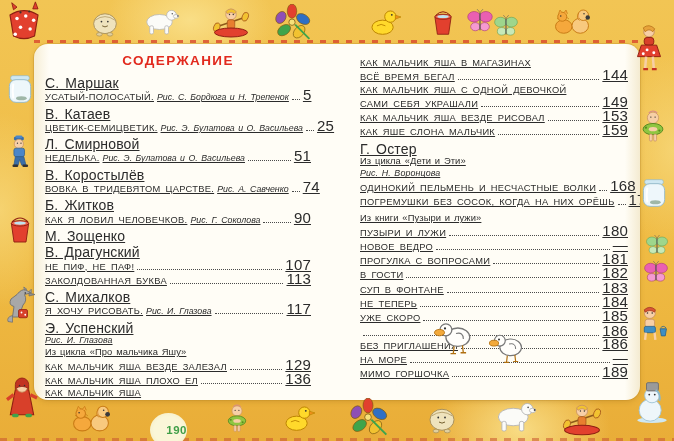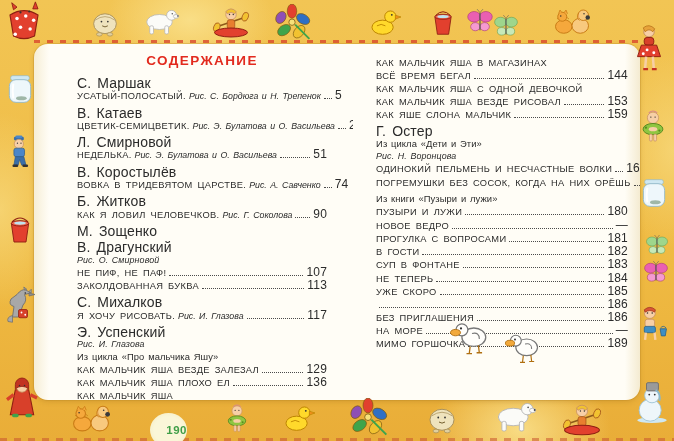--- a/index.html
+++ b/index.html
@@ -18,36 +18,36 @@
     background:repeating-linear-gradient(90deg,#d8402a 0 6px,rgba(0,0,0,0) 6px 13px);opacity:.75;}
   .trim-bottom{position:absolute;left:0;bottom:0;width:674px;height:3px;z-index:1;
     background:repeating-linear-gradient(90deg,#c8542f 0 7px,rgba(0,0,0,0) 7px 14px);opacity:.55;}
   .page{
     position:absolute;left:34px;top:44px;width:606px;height:356px;z-index:2;
     background:linear-gradient(90deg,#f6eed6 0,#fffdf6 2.5% 97.5%,#f4ebd1 100%);
     border-radius:14px;box-shadow:0 0 0 1px rgba(185,135,35,.3), 0 2px 5px rgba(150,100,20,.25);
     display:flex;
   }
   .col{box-sizing:border-box;width:50%;overflow:hidden;position:relative;}
-  .col.left{padding:7px 26px 0 11px;margin-left:32px;}
+  .col.left{padding:7px 26px 0 11px;}
   .col.right{padding:13px 12px 0 23px;}
   .toc-title{
     margin:2px 0 9px 0;text-align:center;
     font-size:13.5px;font-weight:bold;letter-spacing:1.4px;
     color:#e22a1e;
   }
   .toc-row{display:flex;align-items:baseline;font-size:9.3px;line-height:12.3px;
-    color:#2b2b2b;letter-spacing:.3px;word-spacing:2px;white-space:nowrap;}
+    color:#2b2b2b;letter-spacing:.3px;word-spacing:2px;white-space:nowrap;text-decoration:underline;}
   .toc-row.gap{margin-top:4px;}
   .toc-row.author{font-size:14px;letter-spacing:.15px;}
   .toc-row.note .t{font-style:italic;font-size:8.9px;letter-spacing:.1px;word-spacing:1px;}
   .toc-row.plain{font-size:9.4px;letter-spacing:.1px;word-spacing:1px;}
   .toc-row .n{font-style:italic;font-size:8.8px;letter-spacing:0;word-spacing:1px;margin-left:3px;}
   .leader{flex:1;min-width:8px;border-bottom:1.4px dotted #4a4a4a;margin:0 3px 2px 3px;}
-  .pnum{font-size:12px;letter-spacing:.2px;}
+  .pnum{font-size:15px;letter-spacing:.2px;}
   .folio{
     position:absolute;left:150px;top:401px;width:37px;height:34px;z-index:4;
     background:radial-gradient(#faf6d8 55%,#f2e9b9 100%);border-radius:50%;
     display:flex;align-items:center;justify-content:flex-end;
     color:#3f9e47;font-weight:bold;font-size:11.5px;letter-spacing:.5px;margin-top:12px;
   }
   .decor{position:absolute;z-index:3;pointer-events:none;}
   .decor svg{width:100%;height:100%;display:block;}
   .ducklings{position:absolute;left:95px;top:273px;display:flex;align-items:flex-start;}
   .ducklings .d1{width:48px;height:44px;}
@@ -108,23 +108,20 @@
             <span class="n">Рис. Г. Соколова</span>
             <span class="leader"></span>
             <span class="pnum">90</span>
           </div>
           <div class="toc-row author gap">
             <span class="t">М. Зощенко</span>
           </div>
           <div class="toc-row author gap">
             <span class="t">В. Драгунский</span>
           </div>
-          <div class="toc-row note">
-            <span class="t">Рис. О. Смирновой</span>
-          </div>
           <div class="toc-row title">
             <span class="t">НЕ ПИФ, НЕ ПАФ!</span>
             <span class="leader"></span>
             <span class="pnum">107</span>
           </div>
           <div class="toc-row title">
             <span class="t">ЗАКОЛДОВАННАЯ БУКВА</span>
             <span class="leader"></span>
             <span class="pnum">113</span>
           </div>
@@ -166,20 +163,25 @@
           <div class="toc-row title">
             <span class="t">КАК МАЛЬЧИК ЯША В МАГАЗИНАХ</span>
           </div>
           <div class="toc-row title">
             <span class="t">ВСЁ ВРЕМЯ БЕГАЛ</span>
             <span class="leader"></span>
             <span class="pnum">144</span>
           </div>
           <div class="toc-row title">
             <span class="t">КАК МАЛЬЧИК ЯША С ОДНОЙ ДЕВОЧКОЙ</span>
+          </div>
+          <div class="toc-row title">
+            <span class="t">САМИ СЕБЯ УКРАШАЛИ</span>
+            <span class="leader"></span>
+            <span class="pnum">149</span>
           </div>
           <div class="toc-row title">
             <span class="t">КАК МАЛЬЧИК ЯША ВЕЗДЕ РИСОВАЛ</span>
             <span class="leader"></span>
             <span class="pnum">153</span>
           </div>
           <div class="toc-row title">
             <span class="t">КАК ЯШЕ СЛОНА МАЛЬЧИК</span>
             <span class="leader"></span>
             <span class="pnum">159</span>

